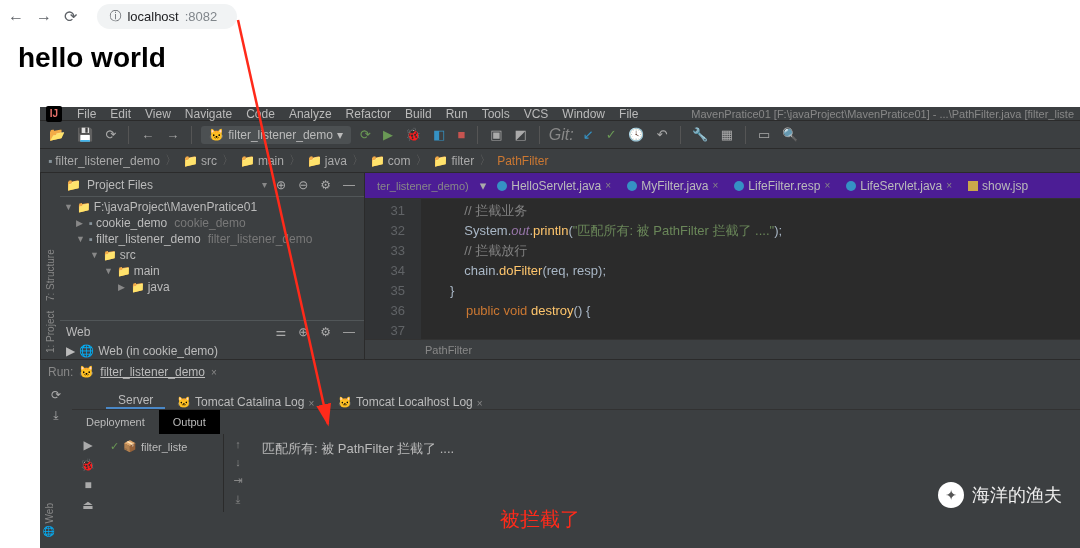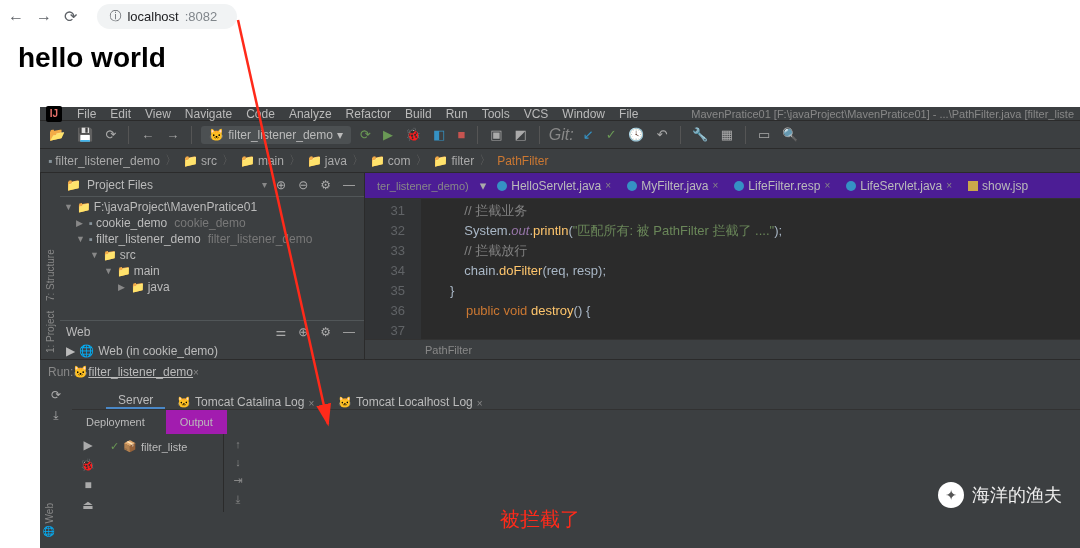--- a/index.html
+++ b/index.html
@@ -88,34 +88,34 @@
 .kw { color: #cc7832; margin-left: 16px; }
 .field { color: #9876aa; font-style: italic; }
 .method { color: #ffc66d; }
 .str { color: #6a8759; }
 .param { color: #a9b7c6; }
 
 .editor-crumb { height: 20px; background: #3c3f41; border-top: 1px solid #323232; display: flex; align-items: center; padding-left: 60px; font-size: 11px; color: #888; }
 
 
 .run-panel { border-top: 1px solid #2b2b2b; background: #3c3f41; }
-.run-header { height: 24px; display: flex; align-items: center; padding: 0 8px; gap: 0; font-size: 12px; color: #bbb; }
+.run-header { height: 24px; display: flex; align-items: center; padding: 0 8px; gap: 6px; font-size: 12px; color: #bbb; }
 .run-header .run-label { color: #888; }
 .run-header .run-config-name { text-decoration: underline; }
 
 .run-tabs { height: 26px; display: flex; align-items: stretch; padding-left: 34px; gap: 0; border-bottom: 1px solid #323232; }
 .rtab { display: flex; align-items: flex-end; gap: 4px; padding: 0 12px; font-size: 12px; color: #bbb; cursor: pointer; }
 .rtab.active { border-bottom: 2px solid #4a88c7; }
 .tc-icon { color: #c9a84a; font-size: 11px; }
 .run-left-col { width: 32px; background: #3c3f41; display: flex; flex-direction: column; align-items: center; gap: 6px; padding-top: 4px; }
 .run-left-col .ricon { color: #aaa; font-size: 12px; cursor: pointer; }
 
-.run-subtabs { height: 24px; display: flex; align-items: center; gap: 7px; background: #3c3f41; }
+.run-subtabs { height: 24px; display: flex; align-items: center; gap: 0; background: #3c3f41; }
 .stab { padding: 0 14px; height: 100%; display: flex; align-items: center; font-size: 11px; color: #bbb; cursor: pointer; }
-.stab.active { background: #a21caf; }
+.stab.active { background: #000000; }
 
 .run-content { flex: 1; display: flex; }
 .deploy-tree { width: 120px; background: #3c3f41; padding: 4px; border-right: 1px solid #2b2b2b; }
 .dep-row { display: flex; align-items: center; gap: 4px; font-size: 11px; color: #bbb; padding: 2px; }
 .dep-row .ok { color: #6a9955; }
 
 .console-left { width: 28px; background: #3c3f41; display: flex; flex-direction: column; align-items: center; gap: 6px; padding-top: 4px; }
 .console-left .cicon { color: #888; font-size: 11px; cursor: pointer; }
 
 .console-out { flex: 1; font-family: "Consolas", monospace; font-size: 13px; color: #bbb; padding: 6px 10px; }
@@ -396,20 +396,23 @@
                 <span class="tomcat-icon">📦</span>
                 <span>filter_liste</span>
               </div>
           </div>
           <div class="console-left">
             <span class="cicon">↑</span>
             <span class="cicon">↓</span>
             <span class="cicon">⇥</span>
             <span class="cicon">⤓</span>
           </div>
+          <div class="console-out">
+            <div>匹配所有: 被 PathFilter 拦截了 ....</div>
+          </div>
         </div>
       </div>
     </div>
   </div>
 
   <div class="left-bottom-rail">🌐 Web</div>
 </div>
 
 <svg class="arrow-svg" width="1080" height="548">
   <defs>

